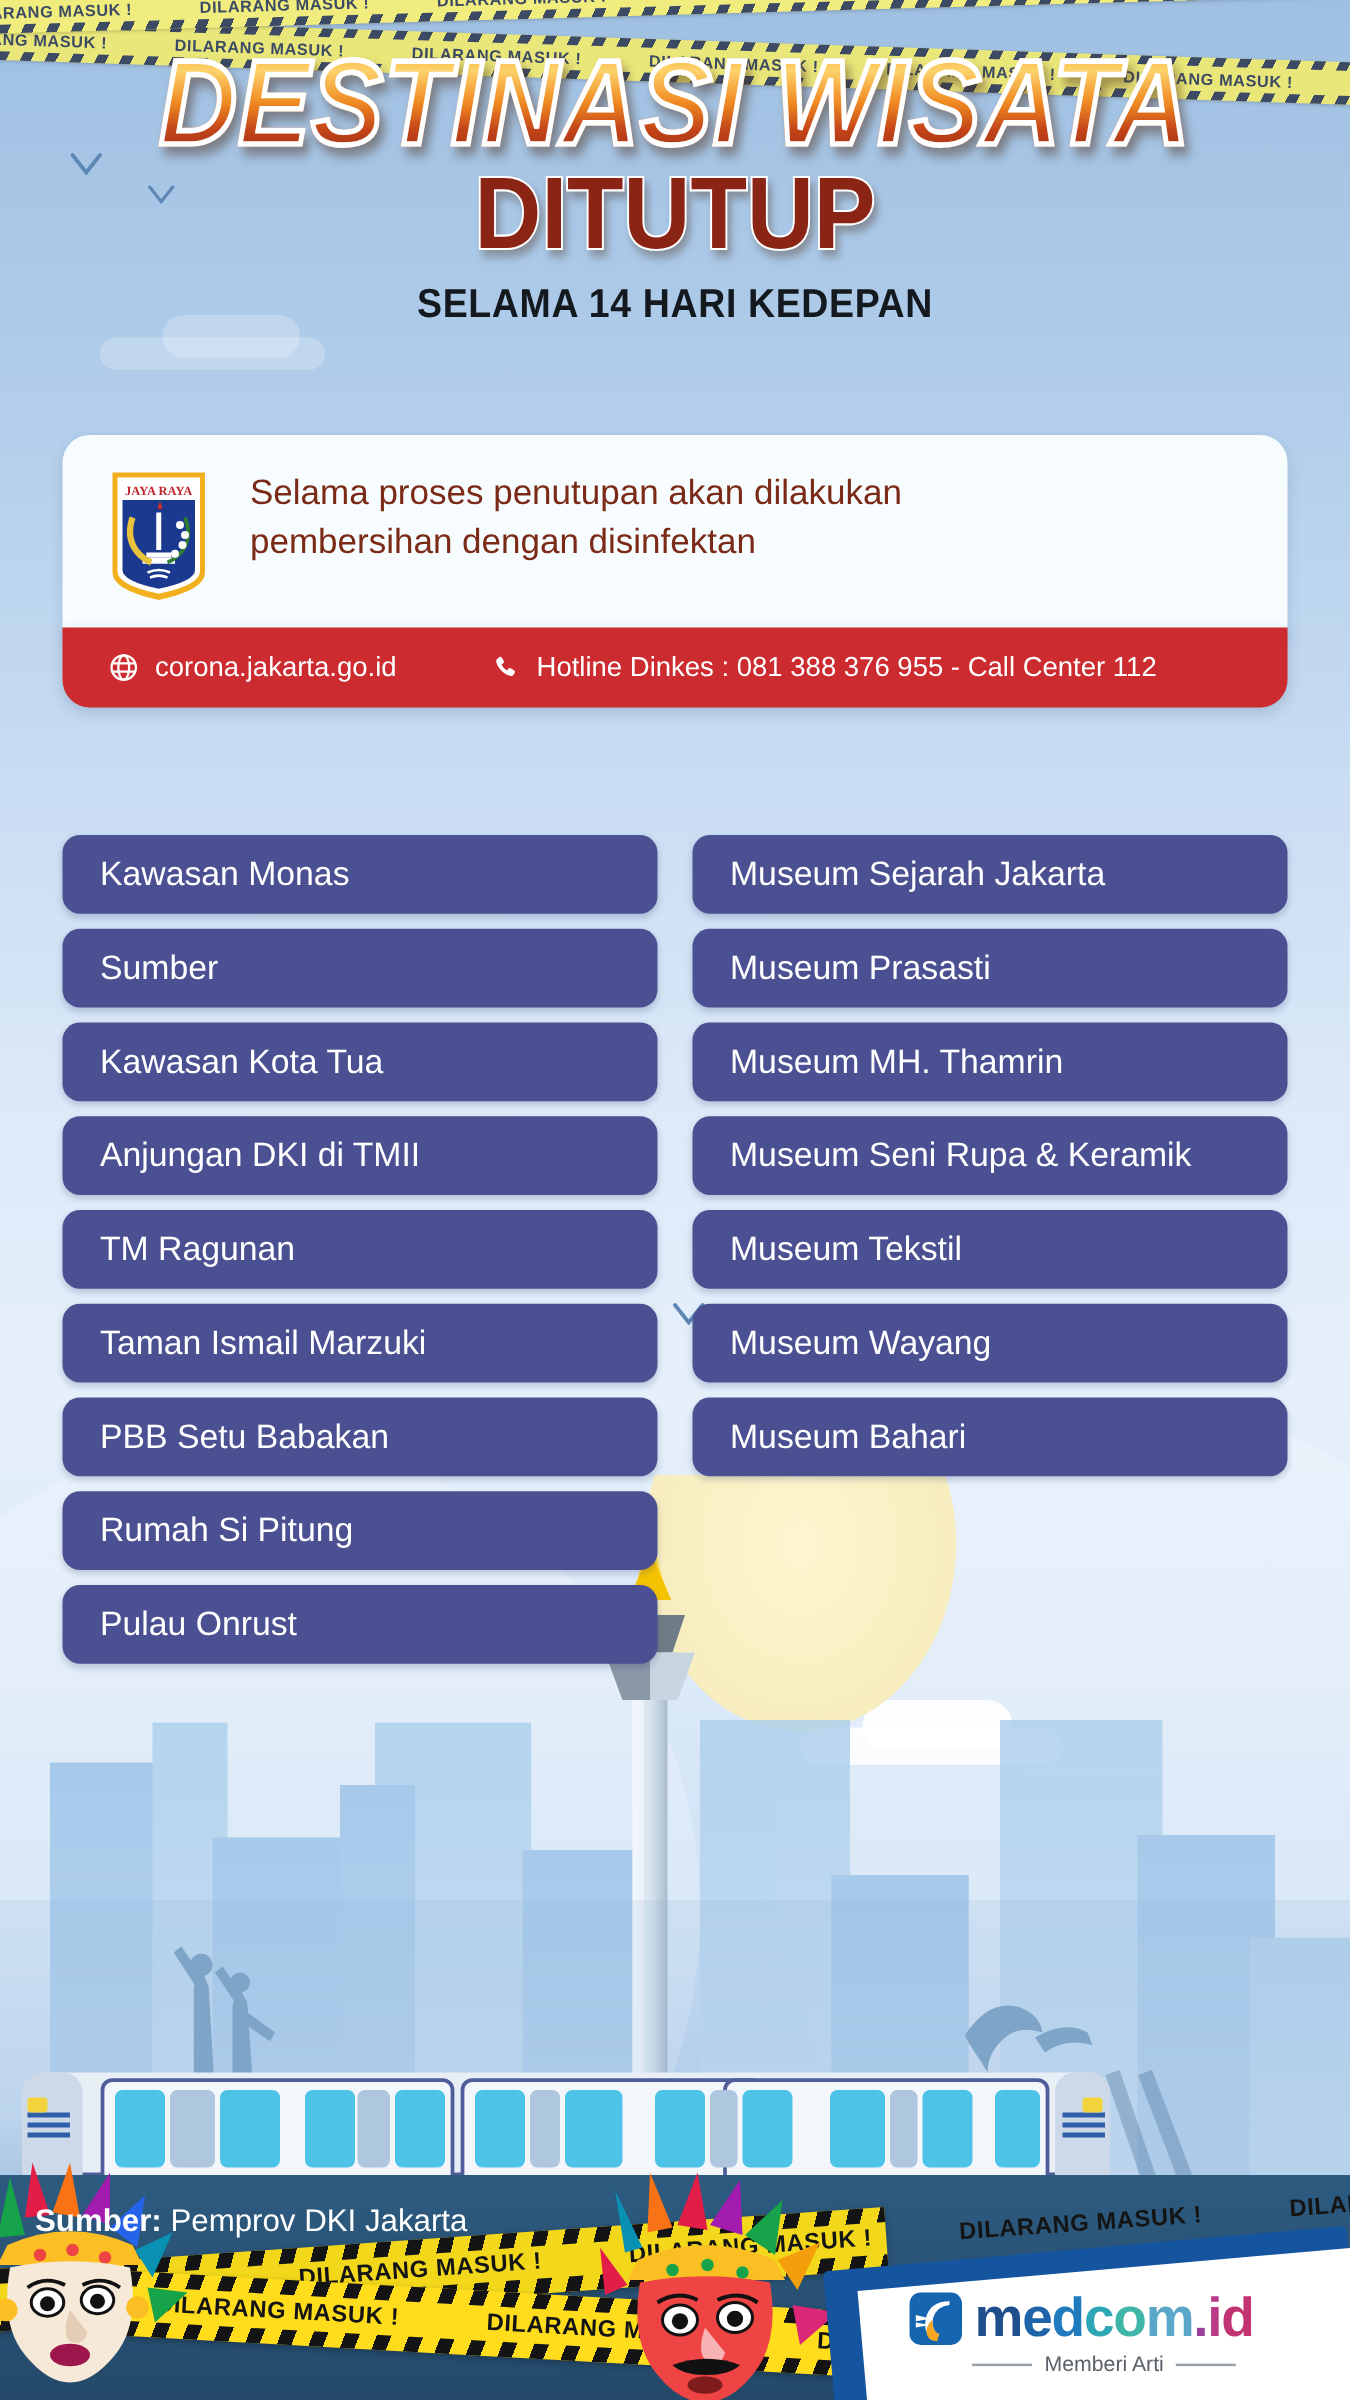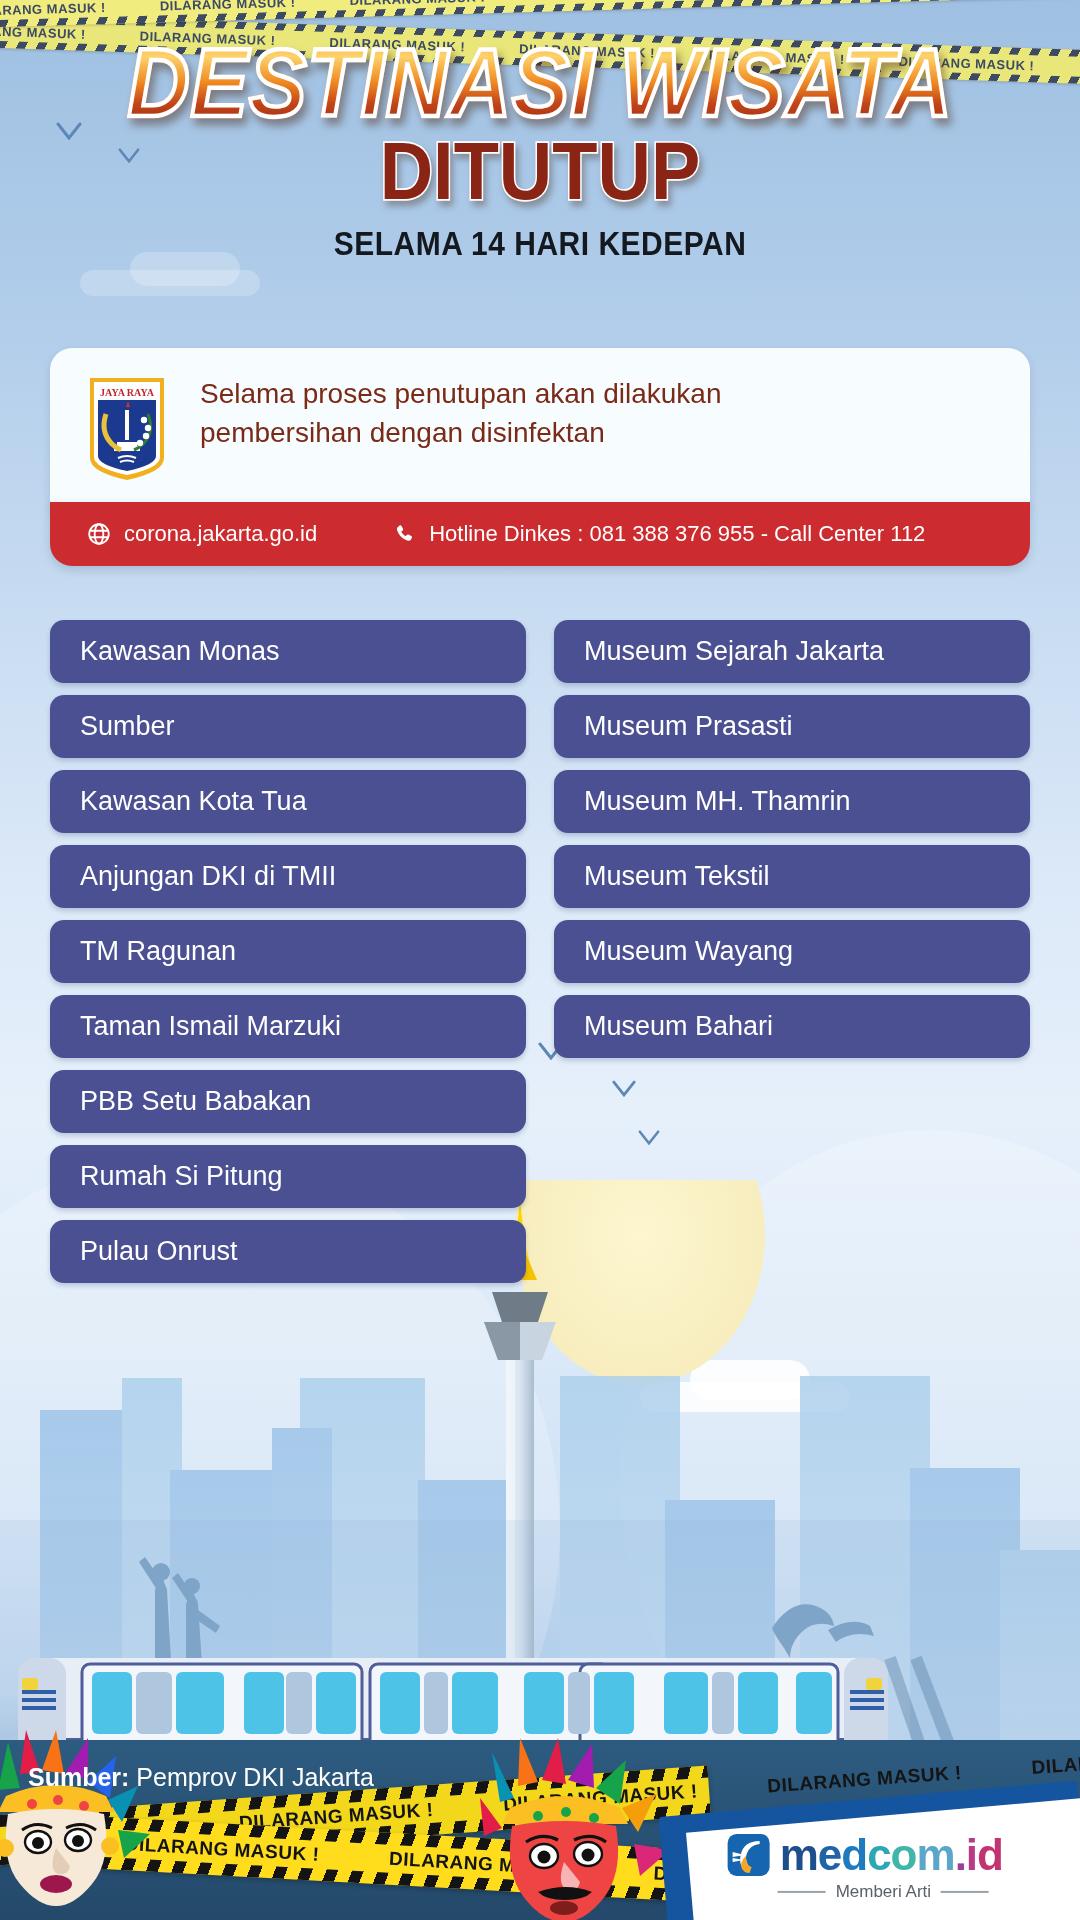--- a/index.html
+++ b/index.html
@@ -117,21 +117,21 @@
   .redbar .seg{ display:flex; gap:12px; }
   .redbar .seg.web{ padding-left:36px; }
   .redbar .seg.phone{ padding-left:76px; }
   .ic{ display:inline-flex; align-items:center; }
 
   
   .emblem{ width:86px; height:110px; flex:0 0 86px; }
 
   
   .cols{
-    position:absolute; top:620px; left:0; width:1080px;
+    position:absolute; top:668px; left:0; width:1080px;
     display:flex; gap:28px; padding:0 50px; z-index:5;
   }
   .col{ flex:1; display:flex; flex-direction:column; gap:12px; }
   .chip{
     background:#4a5091; color:#fff;
     border-radius:14px;
     padding:16px 30px;
     font-size:27px;
     box-shadow:0 3px 5px rgba(40,60,110,.22);
     min-height:58px; display:flex; align-items:center;
@@ -344,20 +344,23 @@
       </div>
     <div class="col" id="col-right">
         <div class="chip">
           <span>Museum Sejarah Jakarta</span>
         </div>
         <div class="chip">
           <span>Museum Prasasti</span>
         </div>
         <div class="chip">
           <span>Museum MH. Thamrin</span>
+        </div>
+        <div class="chip">
+          <span>Museum Seni Rupa &amp; Keramik</span>
         </div>
         <div class="chip">
           <span>Museum Tekstil</span>
         </div>
         <div class="chip">
           <span>Museum Wayang</span>
         </div>
         <div class="chip">
           <span>Museum Bahari</span>
         </div>

